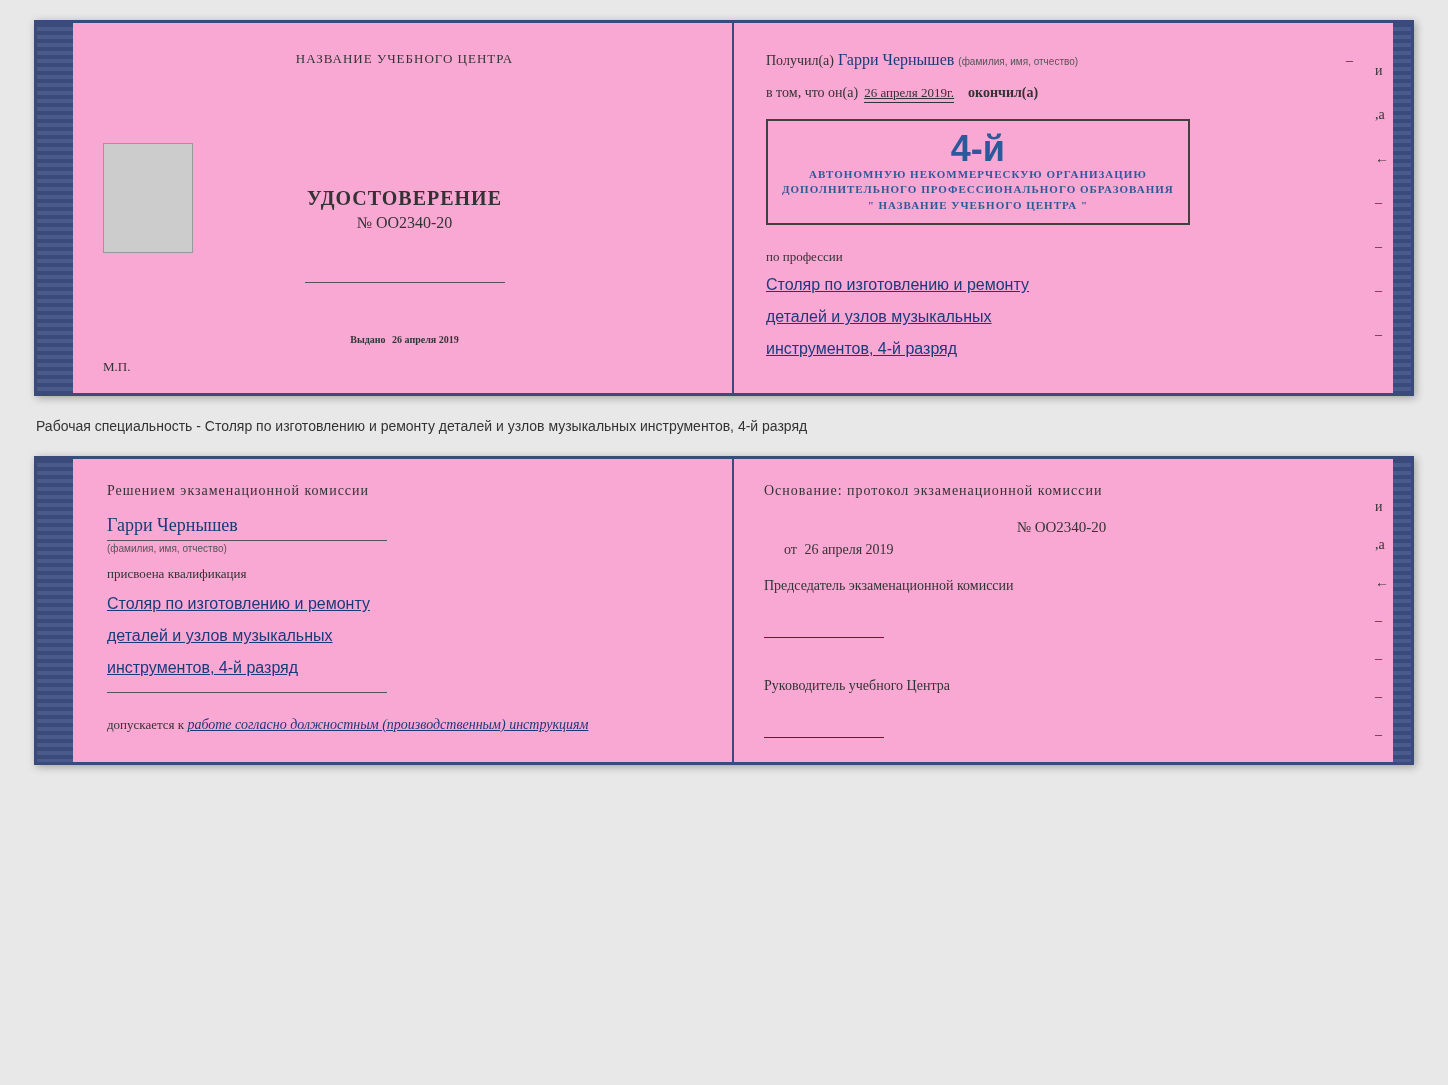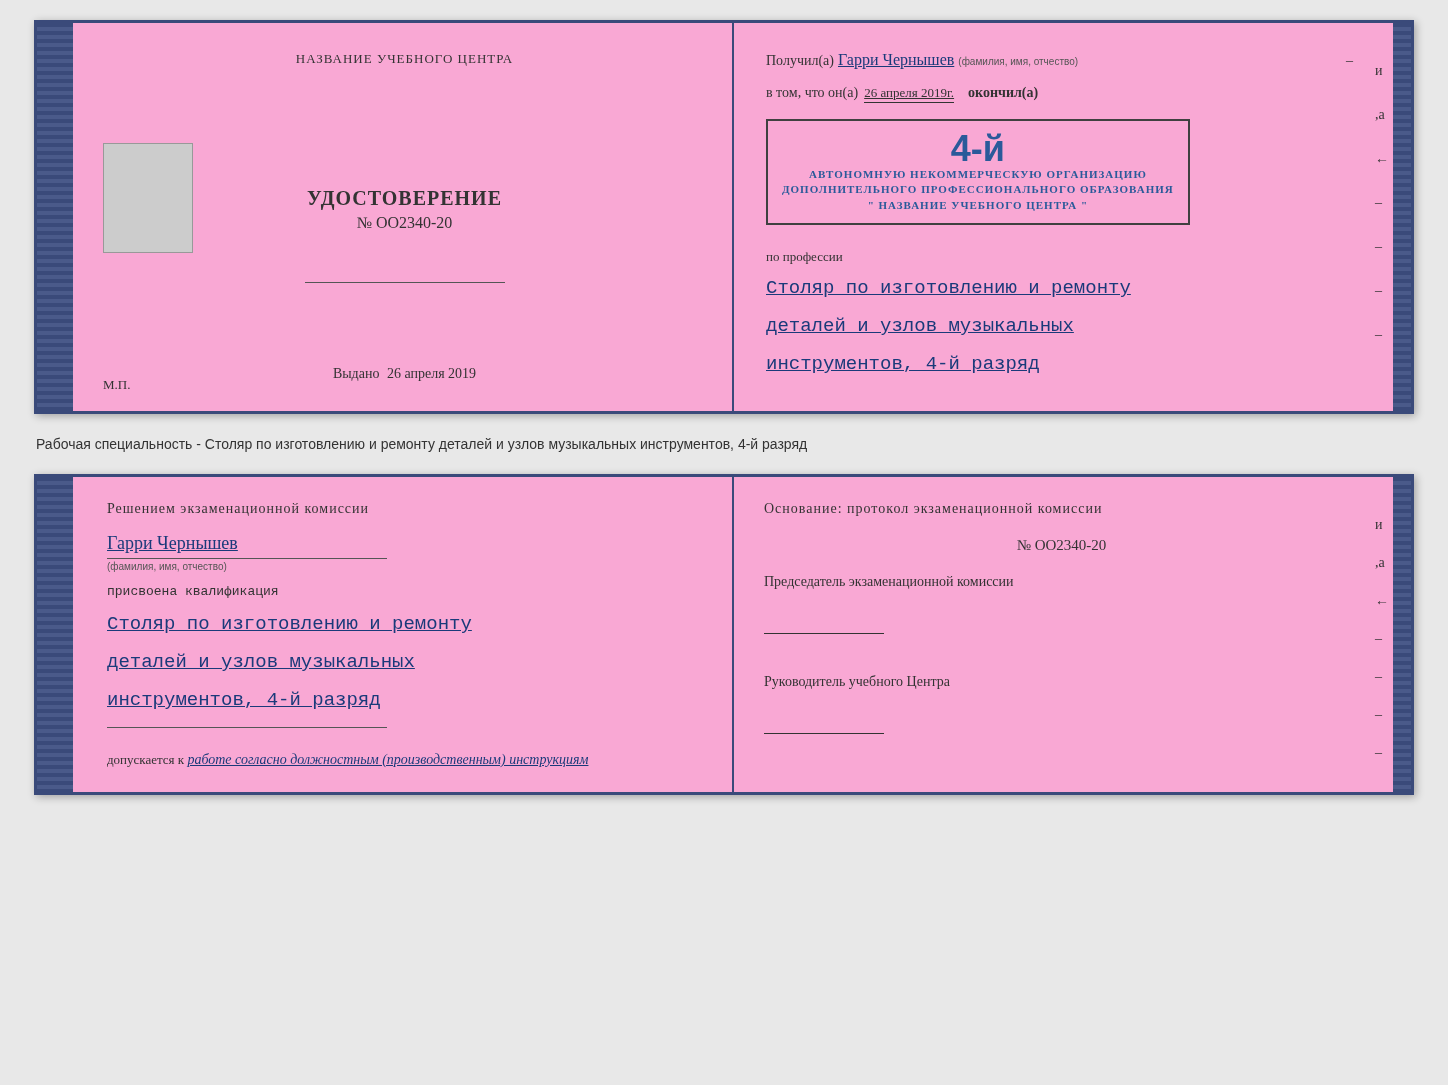--- a/index.html
+++ b/index.html
@@ -114,24 +114,25 @@
       text-transform: uppercase;
     }
 
     .udostoverenie-num {
       font-size: 16px;
       color: #333;
       margin-top: 4px;
     }
 
     .vydano-line {
-      margin-top: 63px;
+      margin-top: 31px;
       text-align: center;
-      font-size: 14px;
-      color: #333;
+      font-size: 10px;
+      color: #333;
+      font-weight: bold;
     }
 
     .mp-line {
       position: absolute;
       bottom: 18px;
       left: 48px;
       font-size: 13px;
       color: #333;
     }
 
@@ -142,21 +143,20 @@
       margin-bottom: 6px;
       display: flex;
       align-items: baseline;
       gap: 4px;
     }
 
     .handwritten {
       font-family: 'Segoe Script', 'Comic Sans MS', cursive;
       font-size: 16px;
       color: #1a3a7a;
-      text-decoration: underline;
     }
 
     .vtom-line {
       font-size: 14px;
       color: #333;
       margin-top: 16px;
       margin-bottom: 8px;
       display: flex;
       align-items: baseline;
       gap: 6px;
@@ -201,22 +201,22 @@
       line-height: 1.4;
     }
 
     .po-professii {
       font-size: 13px;
       color: #333;
       margin-top: 16px;
     }
 
     .profession-handwritten {
-      font-family: Liberation Mono, monospace;
-      font-size: 19px;
+      font-family: Liberation Sans, sans-serif;
+      font-size: 16px;
       color: #1a3a7a;
       text-decoration: underline;
       line-height: 2;
       display: block;
     }
 
     
     .right-dashes {
       position: absolute;
       right: 22px;
@@ -283,21 +283,20 @@
       color: #333;
       letter-spacing: 1px;
       font-weight: normal;
       margin-bottom: 16px;
     }
 
     .присвоена {
       font-size: 13px;
       color: #333;
       margin: 12px 0 6px;
-      font-family: Liberation Mono, monospace;
     }
 
     .dopuskaetsya {
       font-size: 13px;
       color: #333;
       margin-top: 24px;
     }
 
     .dopusk-handwritten {
       font-family: 'Segoe Script', 'Comic Sans MS', cursive;
@@ -474,20 +473,24 @@
     </div>
   </div>
 
   <div class="doc-right bottom-right">
     <div class="bottom-right-content">
 
       <div class="osnovanie-title">Основание:  протокол  экзаменационной  комиссии</div>
 
       <div class="num-line" style="margin-bottom: 6px;">№  OO2340-20</div>
 
+      <div class="ot-line">
+        <span>от</span>
+        <span style="margin-left: 4px;">26 апреля 2019</span>
+      </div>
 
       <div class="podpis-block">
         <div class="podpis-title">Председатель экзаменационной комиссии</div>
         <div class="podpis-line"></div>
       </div>
 
       <div class="podpis-block" style="margin-top: 40px;">
         <div class="podpis-title">Руководитель учебного Центра</div>
         <div class="podpis-line"></div>
       </div>

